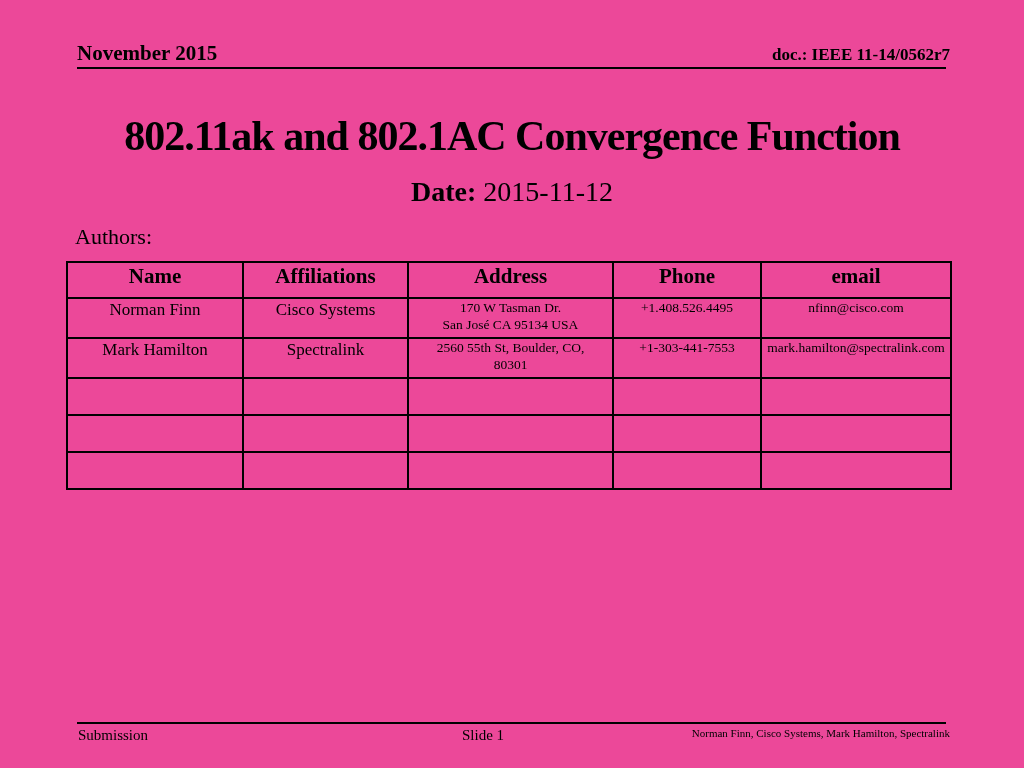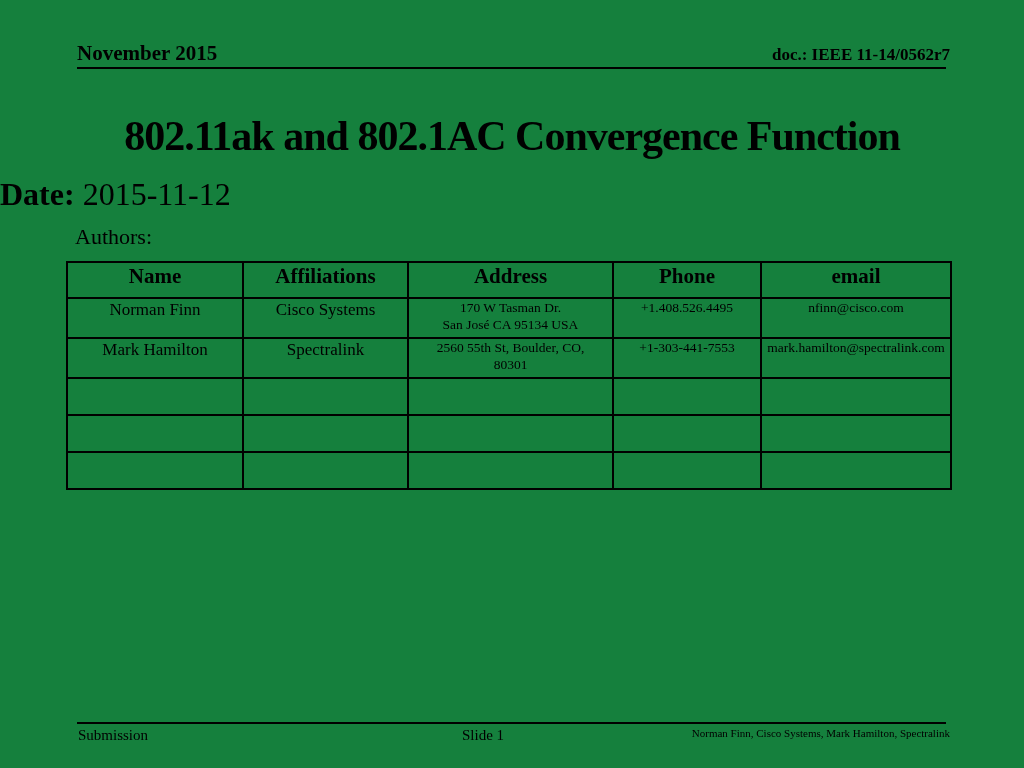--- a/index.html
+++ b/index.html
@@ -4,21 +4,21 @@
 <style>
   html, body {
     margin: 0;
     padding: 0;
     background: #ffffff;
   }
   .slide {
     position: relative;
     width: 1024px;
     height: 768px;
-    background: #15803d;
+    background: #ec4899;
     font-family: "Liberation Serif", "DejaVu Serif", serif;
     color: #000000;
     overflow: hidden;
   }
   
   .hdr-left {
     position: absolute;
     left: 77px;
     top: 41px;
     font-size: 21px;
@@ -50,21 +50,22 @@
     font-weight: bold;
     letter-spacing: -1px;
     white-space: nowrap;
   }
   
   .date-line {
     position: absolute;
     left: 0;
     right: 0;
     top: 176px;
-    font-size: 32px;
+    text-align: center;
+    font-size: 28px;
     font-family: Liberation Serif, serif;
   }
   .date-line .date-label { font-weight: bold; }
   
   .authors-label {
     position: absolute;
     left: 75px;
     top: 224px;
     font-size: 22px;
   }

